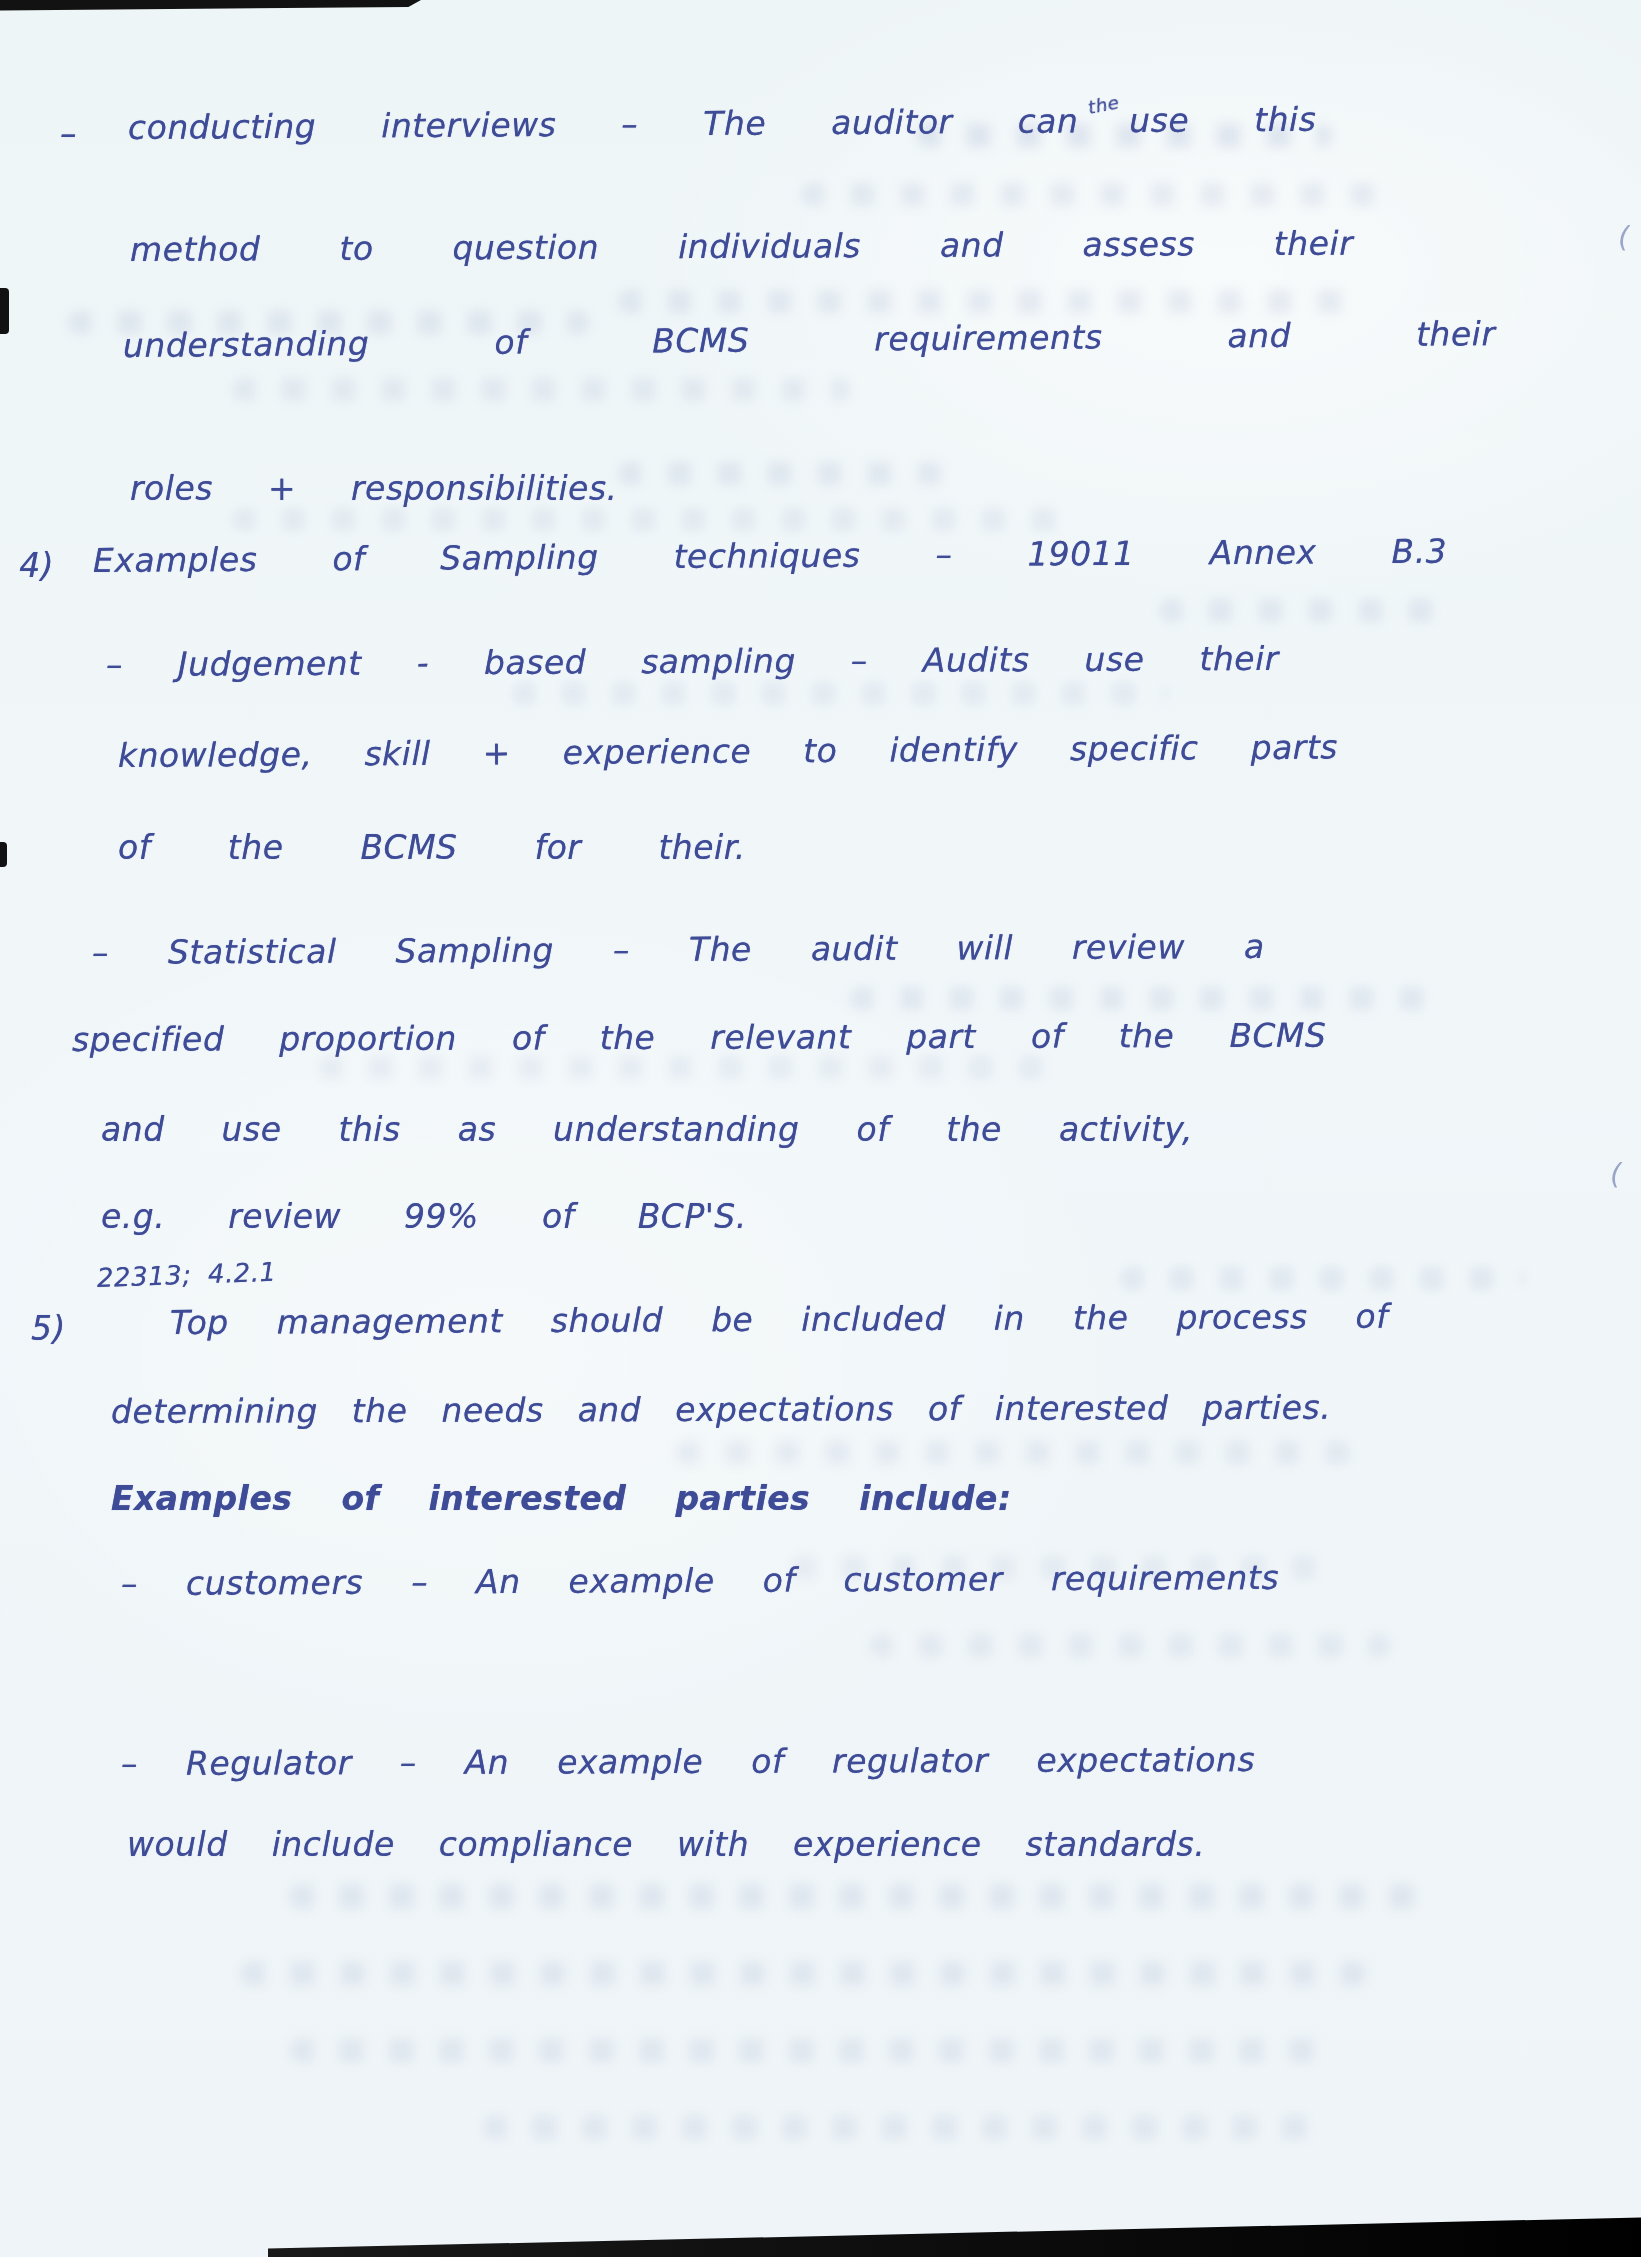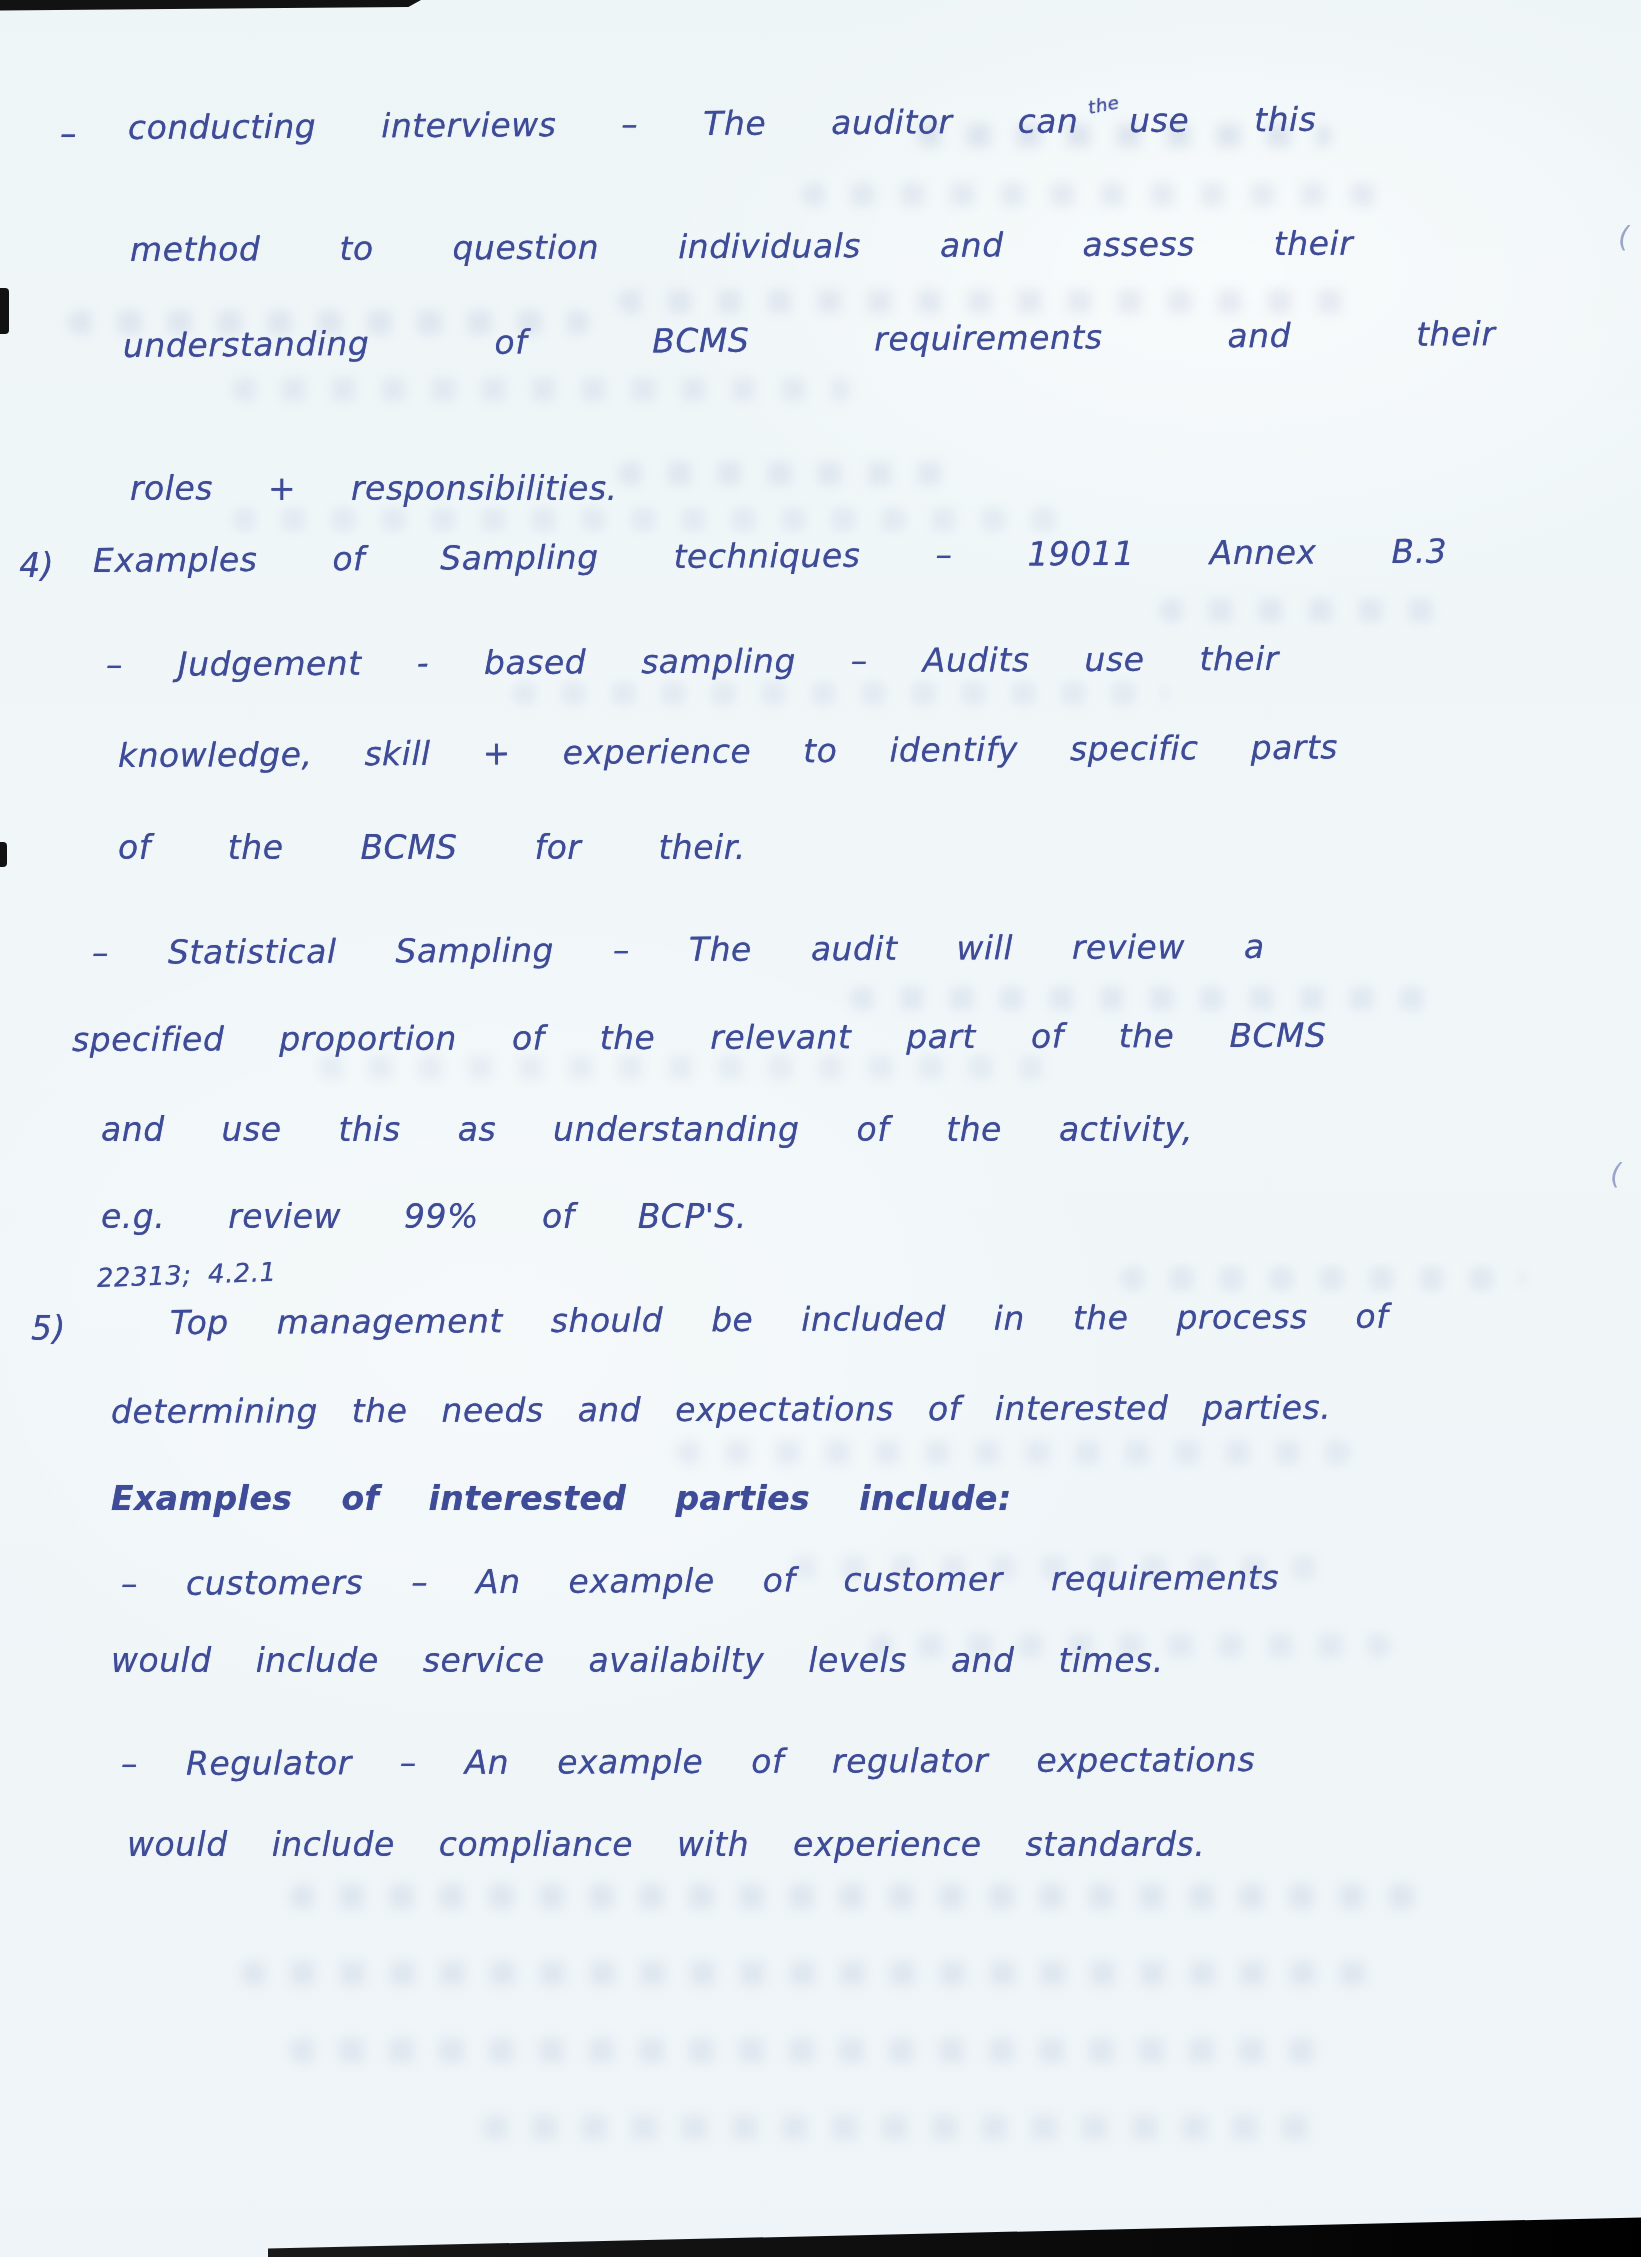--- a/index.html
+++ b/index.html
@@ -119,21 +119,20 @@
   <span class="hw p-s3">and use this as understanding of the activity,</span>
   <span class="hw p-s4">e.g. review 99% of BCP'S.</span>
 
   <span class="hw p-5ref">22313; 4.2.1</span>
   <span class="hw p-5num">5)</span>
   <span class="hw p-5l1">Top management should be included in the process of</span>
   <span class="hw p-5l2">determining the needs and expectations of interested parties.</span>
   <span class="hw p-5l3">Examples of interested parties include:</span>
 
   <span class="hw p-c1">– customers – An example of customer requirements</span>
-  <span class="hw p-c2">would include service availabilty levels and times.</span>
 
   <span class="hw p-r1">– Regulator – An example of regulator expectations</span>
   <span class="hw p-r2">would include compliance with experience standards.</span>
 
   <span class="ink-mark" style="left:1618px;top:220px;">(</span>
   <span class="ink-mark" style="left:1610px;top:1157px;">(</span>
 
   <div class="edge" id="edge-top"></div>
   <div class="edge" id="edge-tick1"></div>
   <div class="edge" id="edge-tick2"></div>

